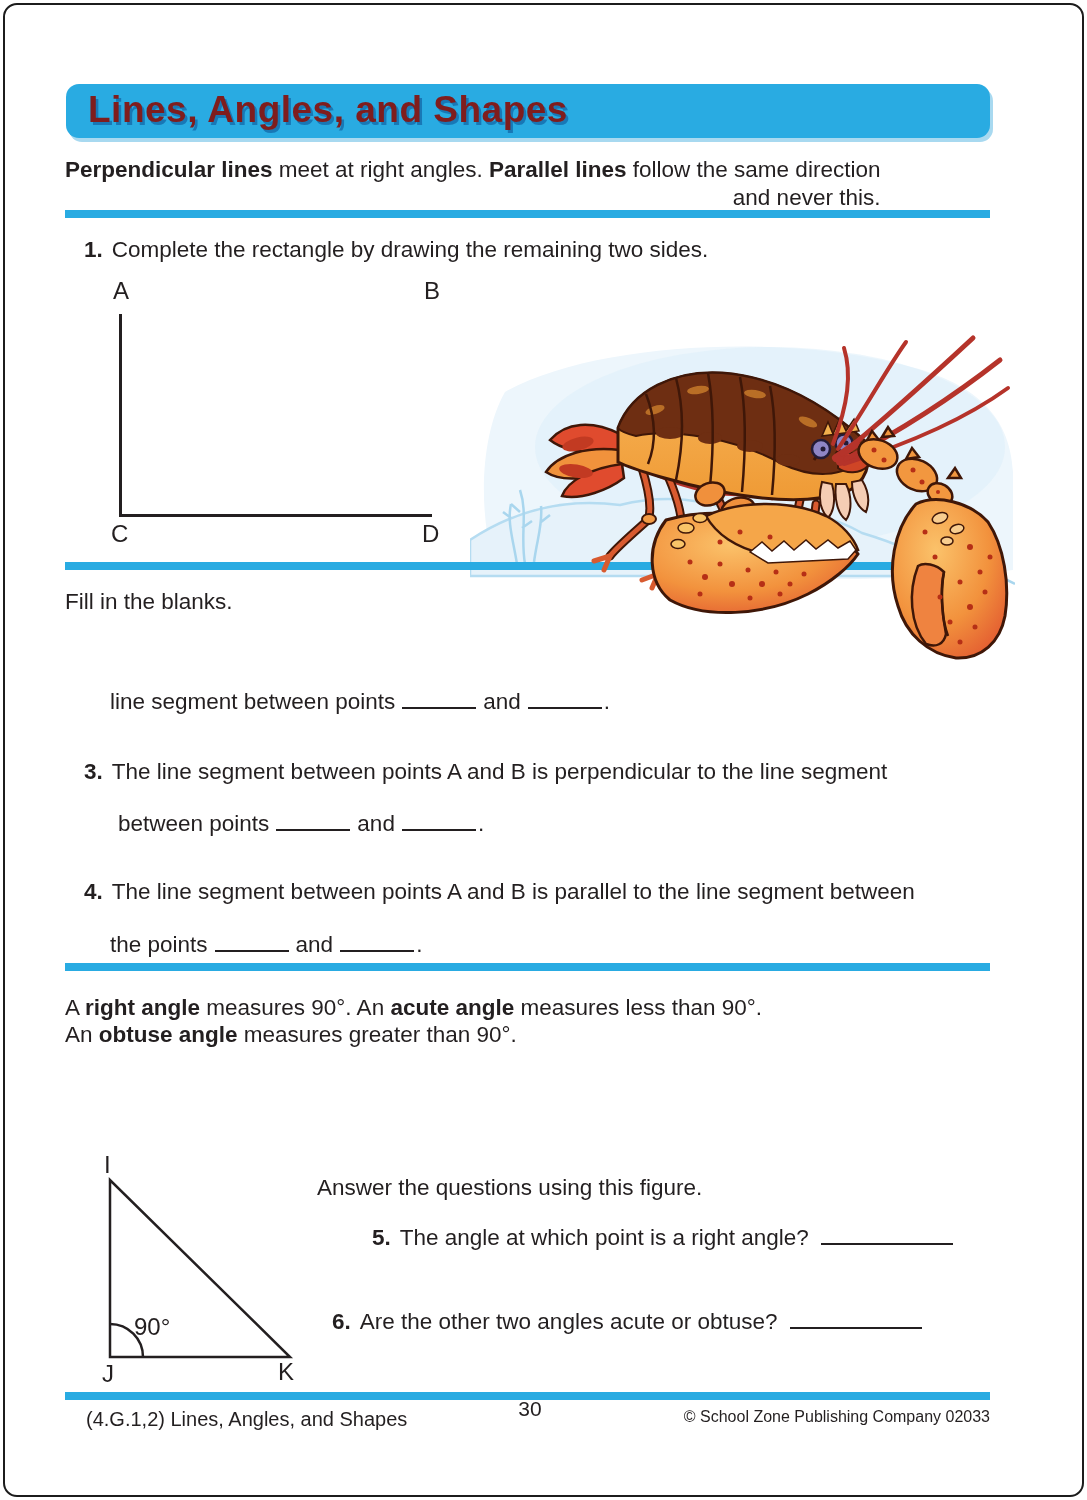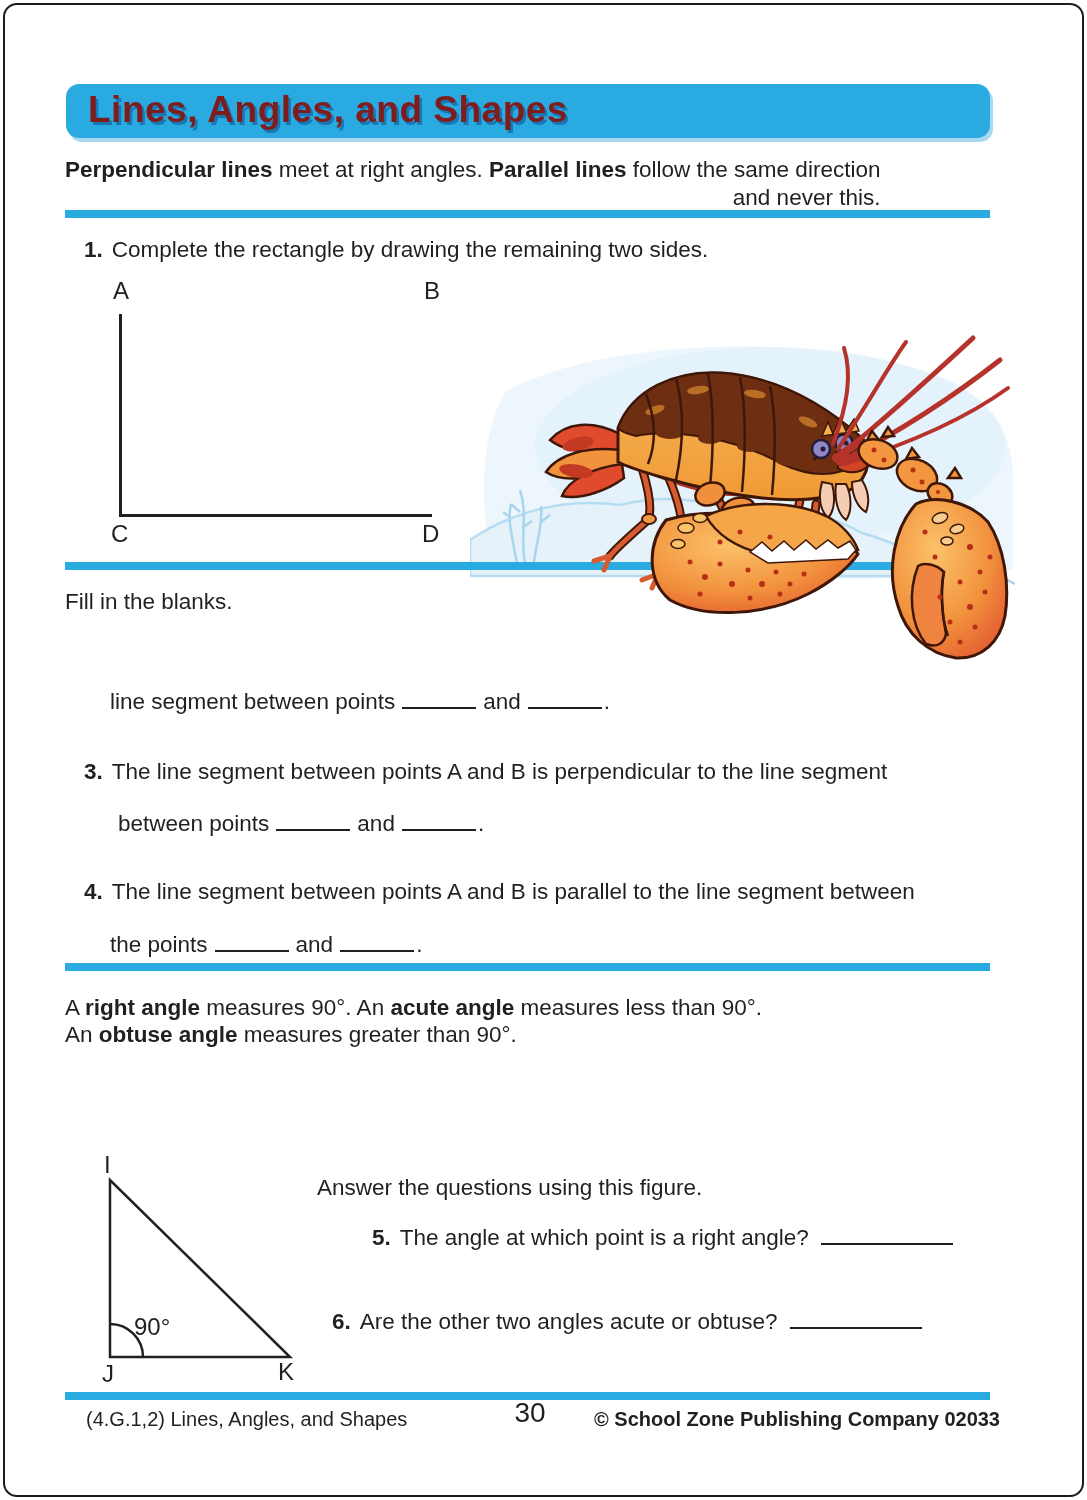--- a/index.html
+++ b/index.html
@@ -15,22 +15,22 @@
   .rule{position:absolute;left:65px;width:925px;height:8px;background:#29abe2;}
   .qnum{font-weight:700;margin-right:9px;}
   .lbl{position:absolute;font-size:24px;}
   .figline{position:absolute;background:#231f20;}
   .blank{display:inline-block;width:74px;height:18px;border-bottom:2.5px solid #231f20;
          vertical-align:baseline;margin:0 7px;}
   .blank.tight{margin-right:2px;}
   .blank.wide{width:132px;margin-left:12px;}
   .svgbox{position:absolute;}
   .footer-left{position:absolute;left:70px;top:1408px;font-size:20px;white-space:nowrap;margin-left:16px;}
-  .footer-center{position:absolute;left:0;top:1397px;width:1060px;text-align:center;font-size:28px;}
-  .footer-right{position:absolute;right:87px;top:1408px;font-size:20px;white-space:nowrap;font-weight:bold;}
+  .footer-center{position:absolute;left:0;top:1397px;width:1060px;text-align:center;font-size:21px;}
+  .footer-right{position:absolute;right:97px;top:1408px;font-size:16px;white-space:nowrap;}
   svg{display:block;}
 </style>
 </head>
 <body>
 
 <div class="page">
   <div class="frame"></div>
 
   <div class="banner">
     <span class="banner-title">Lines, Angles, and Shapes</span>

